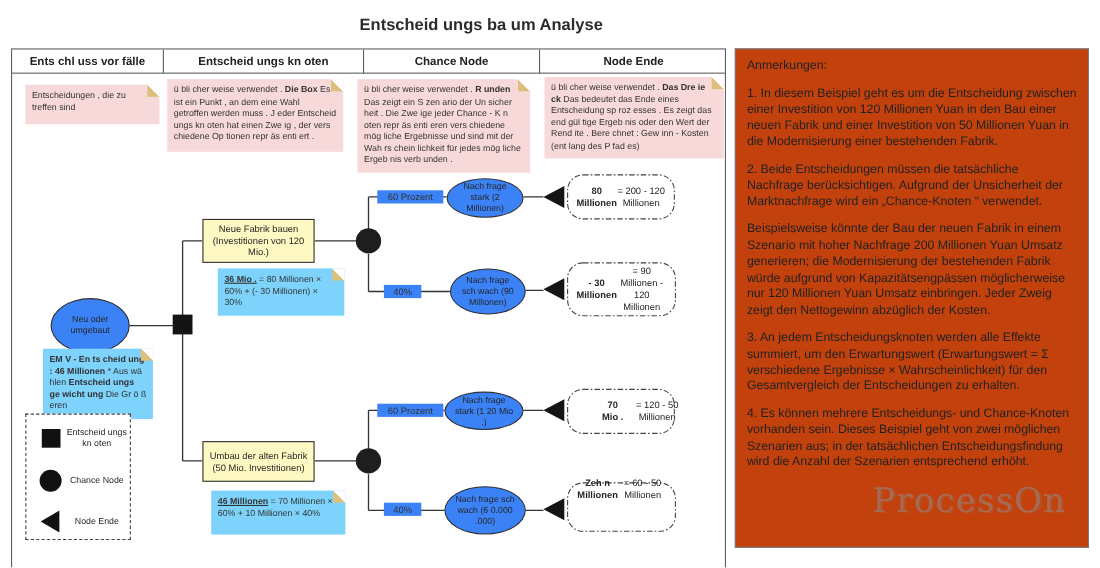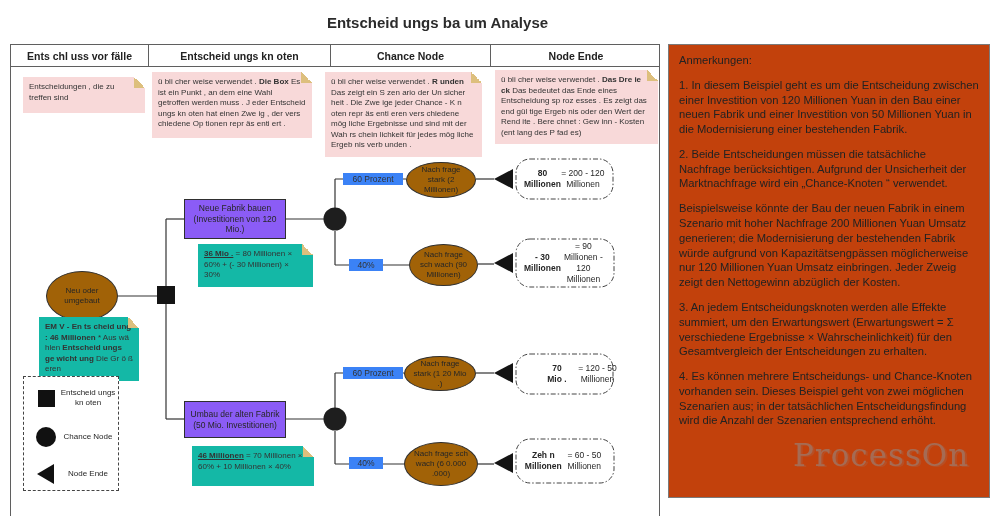--- a/index.html
+++ b/index.html
@@ -12,28 +12,28 @@
   
   .panel { position:absolute; left:10px; top:44px; width:650px; height:481px;
            border:1px solid #5f5f5f; background:#fff; }
   .hdr { position:absolute; left:0; top:0; width:100%; height:22px; border-bottom:1px solid #5f5f5f; }
   .hdr-cell { position:absolute; top:0; height:22px; display:flex; align-items:center; justify-content:center;
               font-size:10.5px; font-weight:bold; color:#222; border-right:1px solid #5f5f5f; }
   .hdr-cell.last { border-right:none; }
 
   .note { position:absolute; background:#f8d9d9; padding:5px 6px 6px 6px; font-size:8px;
           line-height:1.32; color:#333; }
-  .note.gray { background:#14b8a6; }
+  .note.gray { background:#7dd3fc; }
   .fold { position:absolute; top:0; right:0; width:11px; height:11px;
           background:linear-gradient(225deg, #ffffff 50%, #ddbf7d 50%); }
 
-  .dbox { position:absolute; background:#8b5cf6; border:1.3px solid #2f2f2f; display:flex;
+  .dbox { position:absolute; background:#fef9c3; border:1.3px solid #2f2f2f; display:flex;
           align-items:center; justify-content:center; text-align:center; font-size:8.5px;
           line-height:1.25; padding:1px 4px; }
-  .oval { position:absolute; background:#a16207; border:1.3px solid #2f2f2f; border-radius:50%;
+  .oval { position:absolute; background:#3b82f6; border:1.3px solid #2f2f2f; border-radius:50%;
           display:flex; align-items:center; justify-content:center; text-align:center;
           font-size:8px; line-height:1.25; padding:2px 7px; }
   .endtxt { position:absolute; display:flex; align-items:center; justify-content:center;
             text-align:center; font-size:8.5px; line-height:1.3; padding:2px 8px; }
   .blabel { position:absolute; text-align:center; font-size:8.5px; color:#333;
             background:#3b82f6; line-height:12px; }
   svg.wires { position:absolute; left:0; top:0; }
 
   .legend { position:absolute; left:12px; top:331px; width:96px; height:115px;
             border:1px dashed #444; background:#fff; }
@@ -134,21 +134,21 @@
         <span> = 200 - 120 Millionen</span>
       </div>
     <div class="endtxt" style="left:505px;top:194px;width:98px;height:48px;">
         <span style="font-weight: bold;">- 30 Millionen</span>
         <span> = 90 Millionen - 120 Millionen</span>
       </div>
     <div class="endtxt" style="left:526px;top:309px;width:97px;height:40px;">
         <span style="font-weight: bold;">70 Mio .</span>
         <span> = 120 - 50 Millionen</span>
       </div>
-    <div class="endtxt" style="left:505px;top:394px;width:98px;height:44px;">
+    <div class="endtxt" style="left:505px;top:378px;width:98px;height:44px;">
         <span style="font-weight: bold;">Zeh n Millionen</span>
         <span> = 60 - 50 Millionen</span>
       </div>
 
     <div class="legend">
       <div class="lg-sq"></div>
       <div class="lg-label" style="top:11px;">Entscheid ungs kn oten</div>
       <div class="lg-ci"></div>
       <div class="lg-label" style="top:55px;">Chance Node</div>
       <div class="lg-tri"></div>

